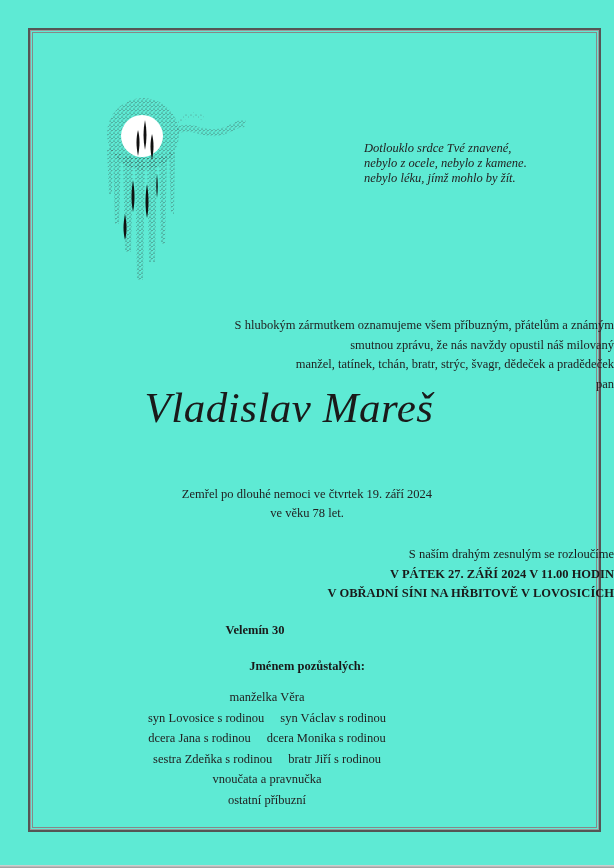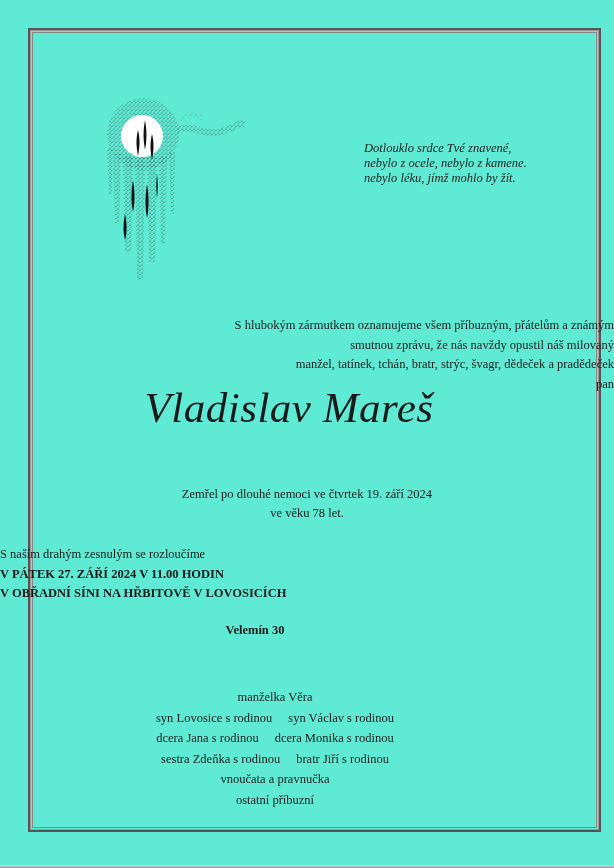--- a/index.html
+++ b/index.html
@@ -84,21 +84,21 @@
       top: 485px;
       text-align: center;
       font-size: 12.5px;
       line-height: 19px;
       color: #222;
     }
     .funeral {
       position: absolute;
       left: 0; width: 614px;
       top: 545px;
-      text-align: left;
+      text-align: right;
       font-size: 12.5px;
       line-height: 19.5px;
       color: #1a1a1a;
     }
     .funeral .bold { font-weight: bold; }
     .address {
       position: absolute;
       left: 0; width: 510px;
       top: 622px;
       text-align: center;
@@ -110,21 +110,21 @@
       position: absolute;
       left: 0; width: 614px;
       top: 658px;
       text-align: center;
       font-weight: bold;
       font-size: 12.5px;
       line-height: 16px;
     }
     .mourners {
       position: absolute;
-      left: 8px; width: 534px;
+      left: 0; width: 534px;
       top: 687px;
       text-align: center;
       font-size: 12.5px;
       line-height: 20.5px;
       color: #222;
     }
     .mourners .pair span + span { margin-left: 16px; }
     .footer {
       position: absolute;
       left: 0; width: 614px;
@@ -225,20 +225,21 @@
   </div>
 
   <div class="funeral">
     <div>S naším drahým zesnulým se rozloučíme</div>
     <div class="bold">V PÁTEK 27. ZÁŘÍ 2024 V 11.00 HODIN</div>
     <div class="bold">V OBŘADNÍ SÍNI NA HŘBITOVĚ V LOVOSICÍCH</div>
   </div>
 
   <div class="address">Velemín 30</div>
 
+  <div class="mourners-title">Jménem pozůstalých:</div>
   <div class="mourners">
     <div>
       <span>manželka Věra</span>
     </div>
     <div class="pair">
       <span>syn Lovosice s rodinou</span><span>syn Václav s rodinou</span>
     </div>
     <div class="pair">
       <span>dcera Jana s rodinou</span><span>dcera Monika s rodinou</span>
     </div>

